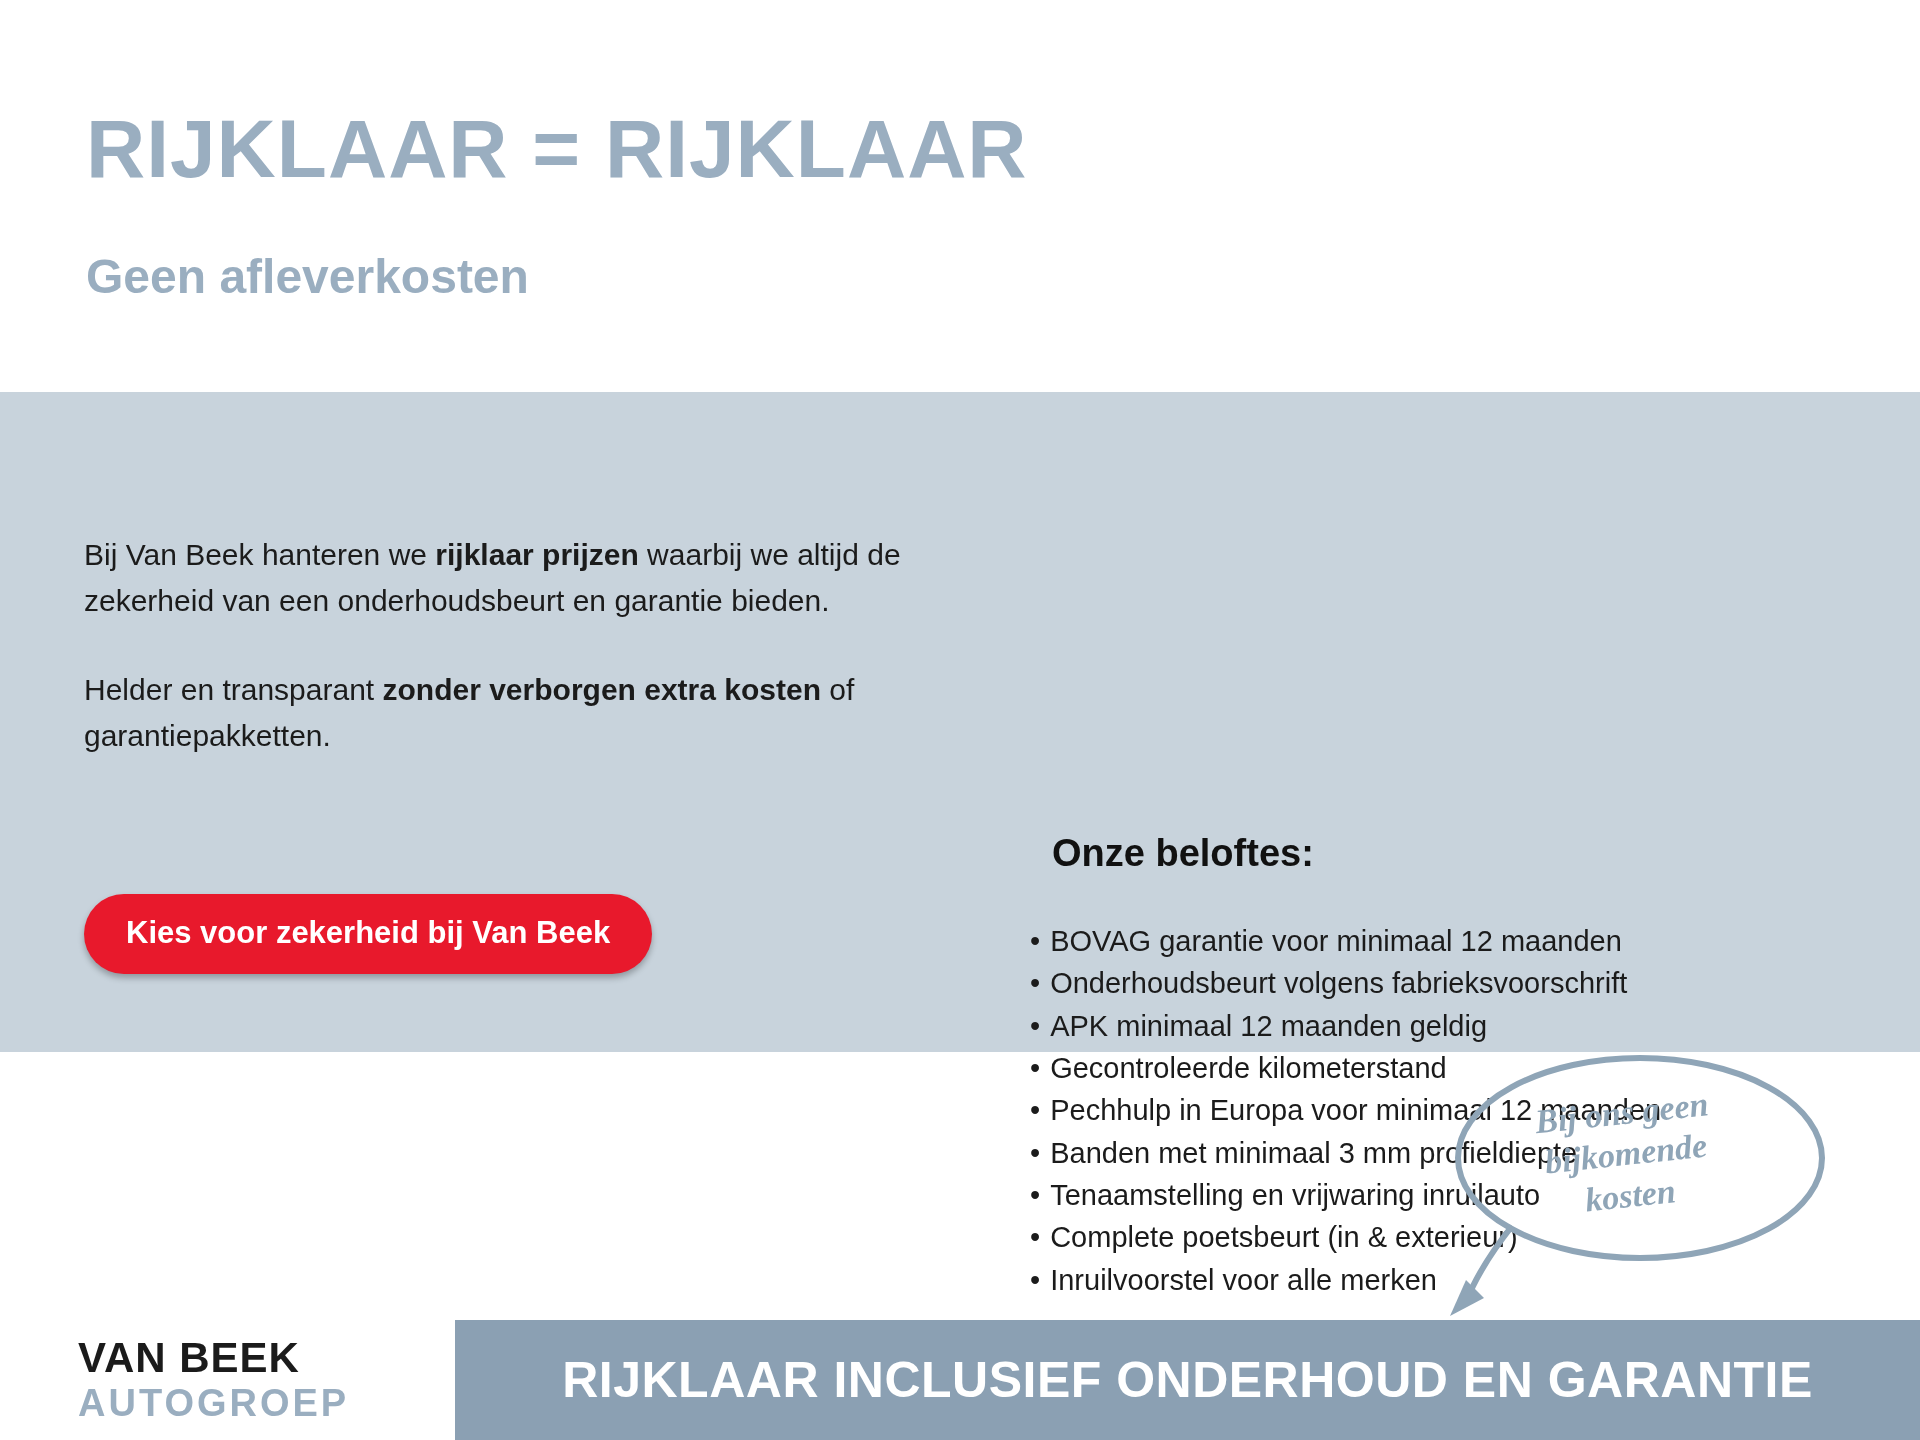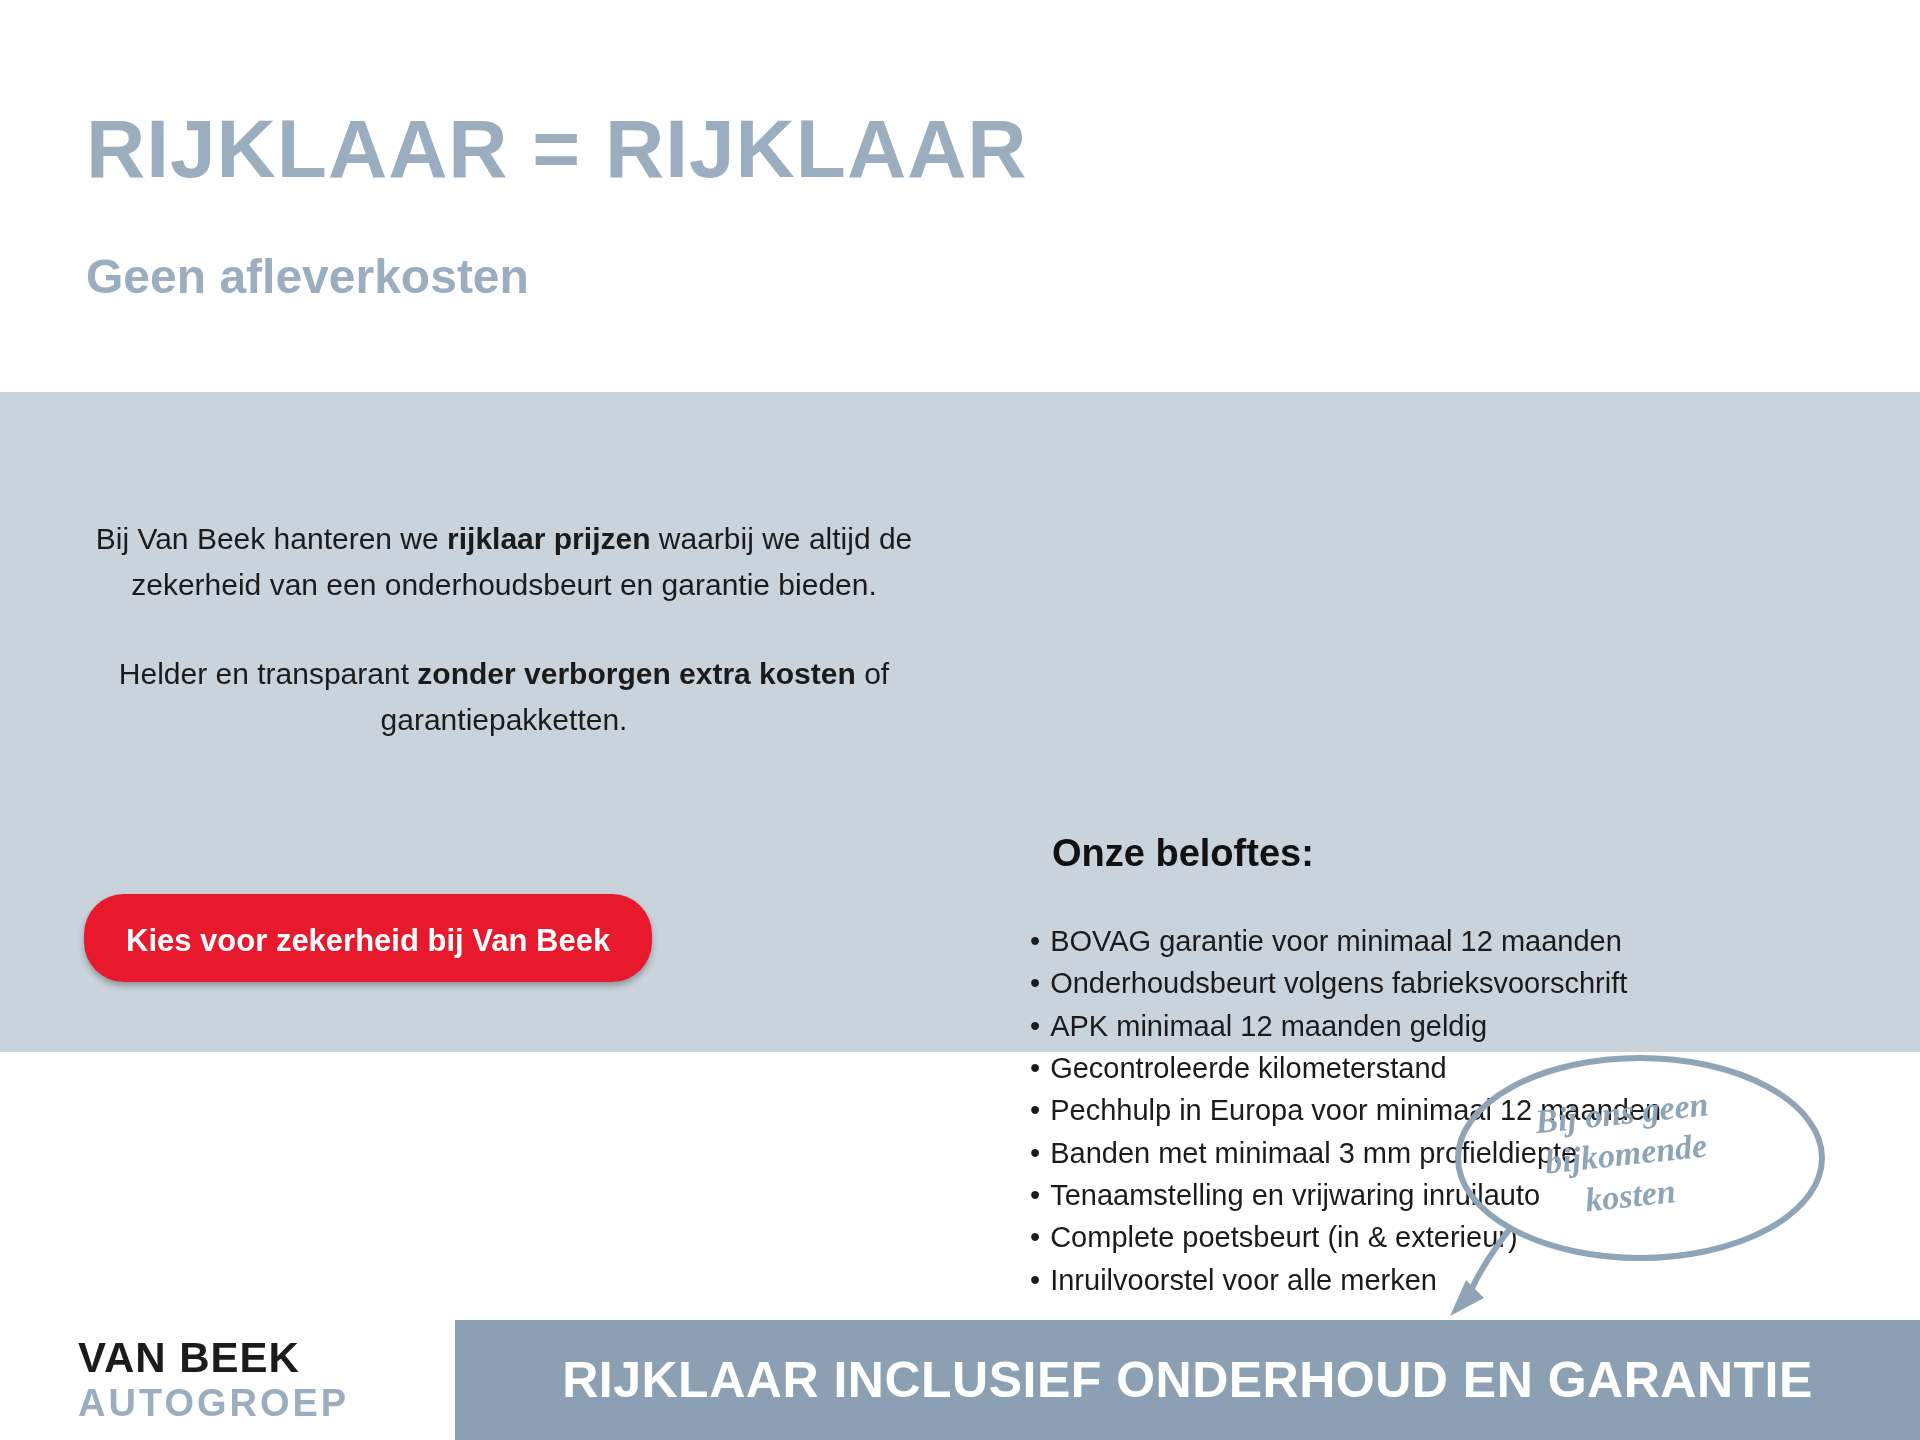--- a/index.html
+++ b/index.html
@@ -53,42 +53,41 @@
     left: 0;
     top: 392px;
     width: 1920px;
     height: 660px;
     background: #c8d3dc;
   }
 
   .left-col {
     position: absolute;
     left: 84px;
-    top: 124px;
+    top: 140px;
     width: 840px;
-    text-align: center;
   }
   .para {
     font-size: 30px;
     line-height: 1.52;
     color: #1b1b1b;
   }
   .para + .para { margin-top: 44px; }
   .para b { font-weight: bold; }
 
   .cta {
     position: absolute;
     left: 84px;
     top: 502px;
     display: inline-block;
     background: #e8192c;
     color: #ffffff;
     font-size: 31px;
     font-weight: bold;
-    padding: 29px 42px 23px 42px;
+    padding: 21px 42px 23px 42px;
     border: none;
     border-radius: 40px;
     box-shadow: 0 4px 6px rgba(0,0,0,0.28);
     cursor: pointer;
     white-space: nowrap;
     font-family: "Liberation Sans", sans-serif;
   }
   .promise-title {
     position: absolute;
     left: 1052px;

